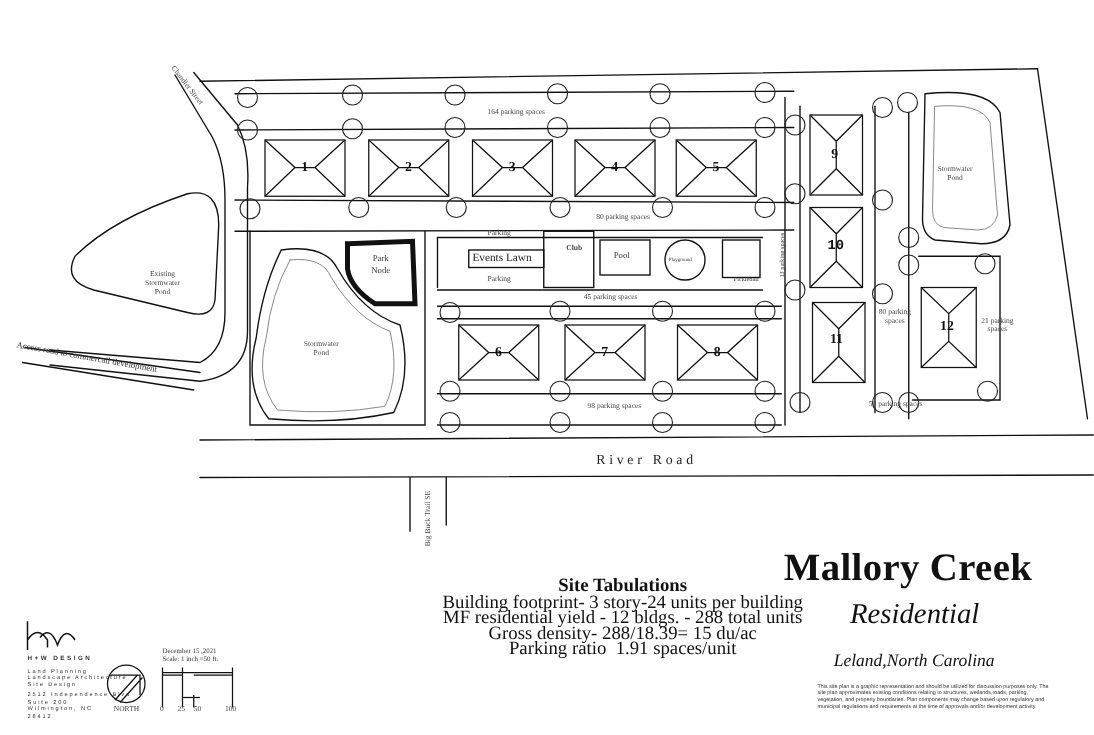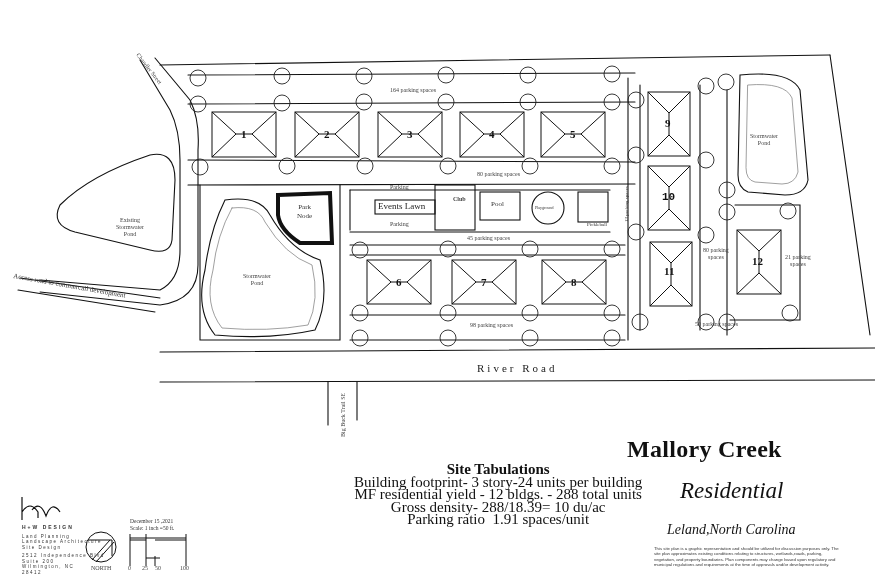--- a/index.html
+++ b/index.html
@@ -6,21 +6,21 @@
   body{width:875px;height:588px;position:relative;overflow:hidden;font-family:"Liberation Serif","DejaVu Serif",serif;color:#111;}
   svg.plan{position:absolute;left:0;top:0;width:875px;height:588px;}
   .lbl{position:absolute;font-family:"Liberation Serif",serif;color:#333;white-space:nowrap;}
   .tiny{font-size:6px;color:#444;}
   .small{font-size:7px;color:#333;}
   .med{font-size:9px;color:#222;}
   .bnum{font-size:11px;font-weight:bold;color:#111;}
   .road{font-size:11px;letter-spacing:3px;color:#222;}
   .tab{position:absolute;left:354px;top:463px;font-size:15px;line-height:12.6px;color:#111;text-align:center;}
   .tab .h{font-weight:bold;}
-  .title{position:absolute;left:627px;top:436px;font-size:24px;font-weight:bold;letter-spacing:0.3px;}
+  .title{position:absolute;left:627px;top:436px;font-size:31px;font-weight:bold;letter-spacing:0.3px;}
   .sub{position:absolute;left:680px;top:478px;font-size:23px;font-style:italic;}
   .loc{position:absolute;left:667px;top:522px;font-size:14px;font-style:italic;}
   .disc{position:absolute;left:654px;top:546px;width:190px;font-family:"Liberation Sans",sans-serif;font-size:4.3px;line-height:5.3px;color:#333;white-space:normal;}
   .logo-text{position:absolute;left:22px;top:525px;font-family:"Liberation Sans",sans-serif;font-size:4.5px;letter-spacing:1.5px;color:#333;line-height:5.5px;}
   .logo-text .firm{font-size:5px;letter-spacing:2px;font-weight:bold;margin-bottom:3px;display:block;}
   .scale-text{position:absolute;left:130px;top:518px;font-size:5.5px;color:#333;line-height:7px;}
 </style>
 </head>
 <body>
 
@@ -254,21 +254,21 @@
 <div class="lbl bnum" style="left:664px;top:265px;">11</div>
 <div class="lbl bnum" style="left:752px;top:255px;">12</div>
 
 <div class="lbl road" style="left:477px;top:362px;">River Road</div>
 <div class="lbl tiny" style="left:340px;top:437px;transform:rotate(-90deg);transform-origin:left top;">Big Buck Trail SE</div>
 
 <div class="tab">
   <div class="h">Site Tabulations</div>
   <div>Building footprint- 3 story-24 units per building</div>
   <div>MF residential yield - 12 bldgs. - 288 total units</div>
-  <div>Gross density- 288/18.39= 10 du/ac</div>
+  <div>Gross density- 288/18.39= 15 du/ac</div>
   <div style="white-space:pre;">Parking ratio  1.91 spaces/unit</div>
 </div>
 
 <div class="title">Mallory Creek</div>
 <div class="sub">Residential</div>
 <div class="loc">Leland,North Carolina</div>
 <div class="disc">This site plan is a graphic representation and should be utilized for discussion purposes only. The site plan approximates existing conditions relating to structures, wetlands,roads, parking, vegetation, and property boundaries. Plan components may change based upon regulatory and municipal regulations and requirements at the time of approvals and/or development activity.</div>
 
 <div class="logo-text">
   <span class="firm">H+W DESIGN</span>

